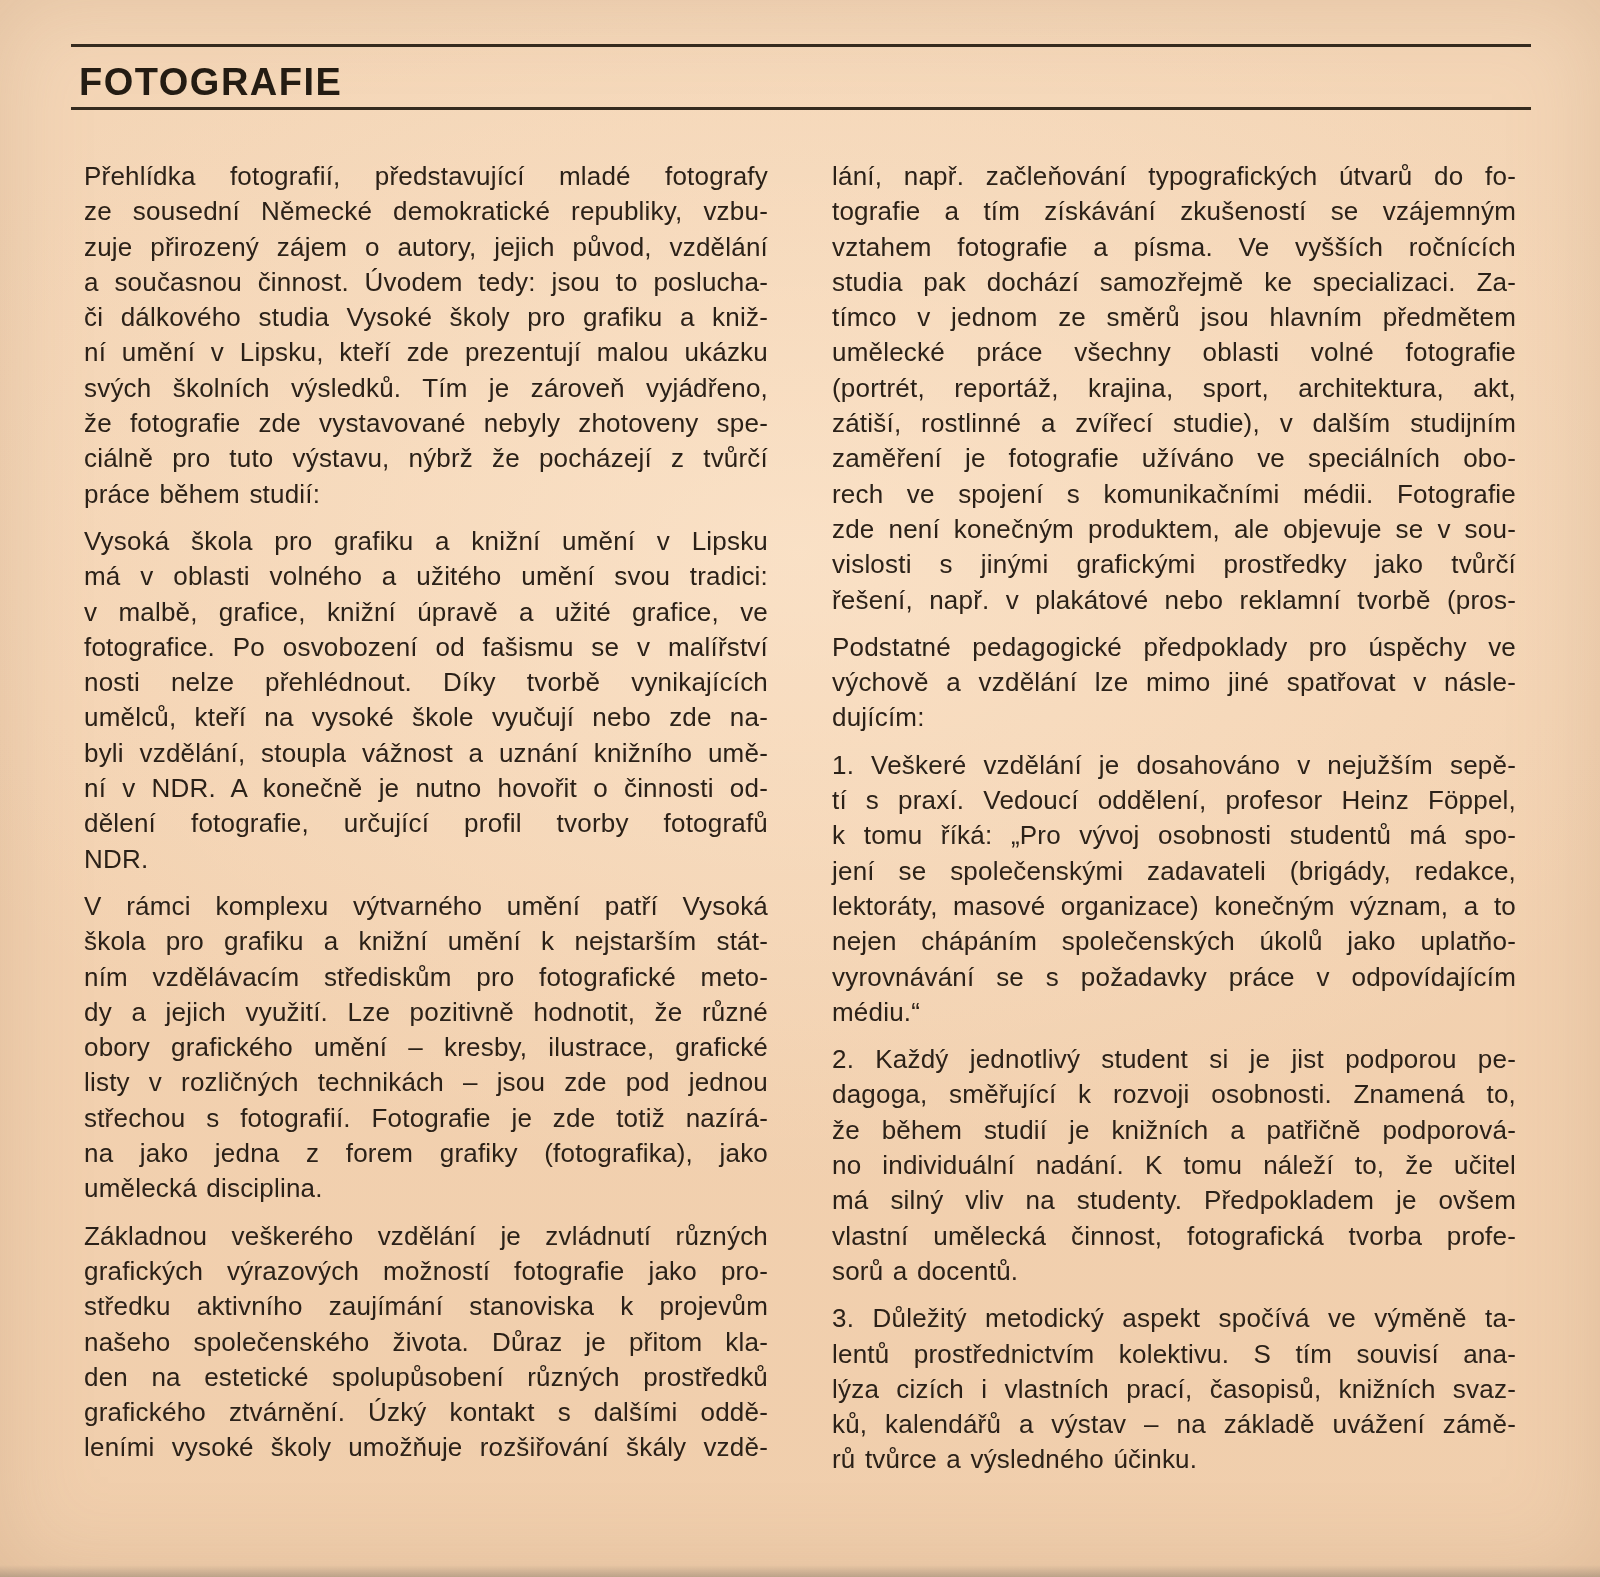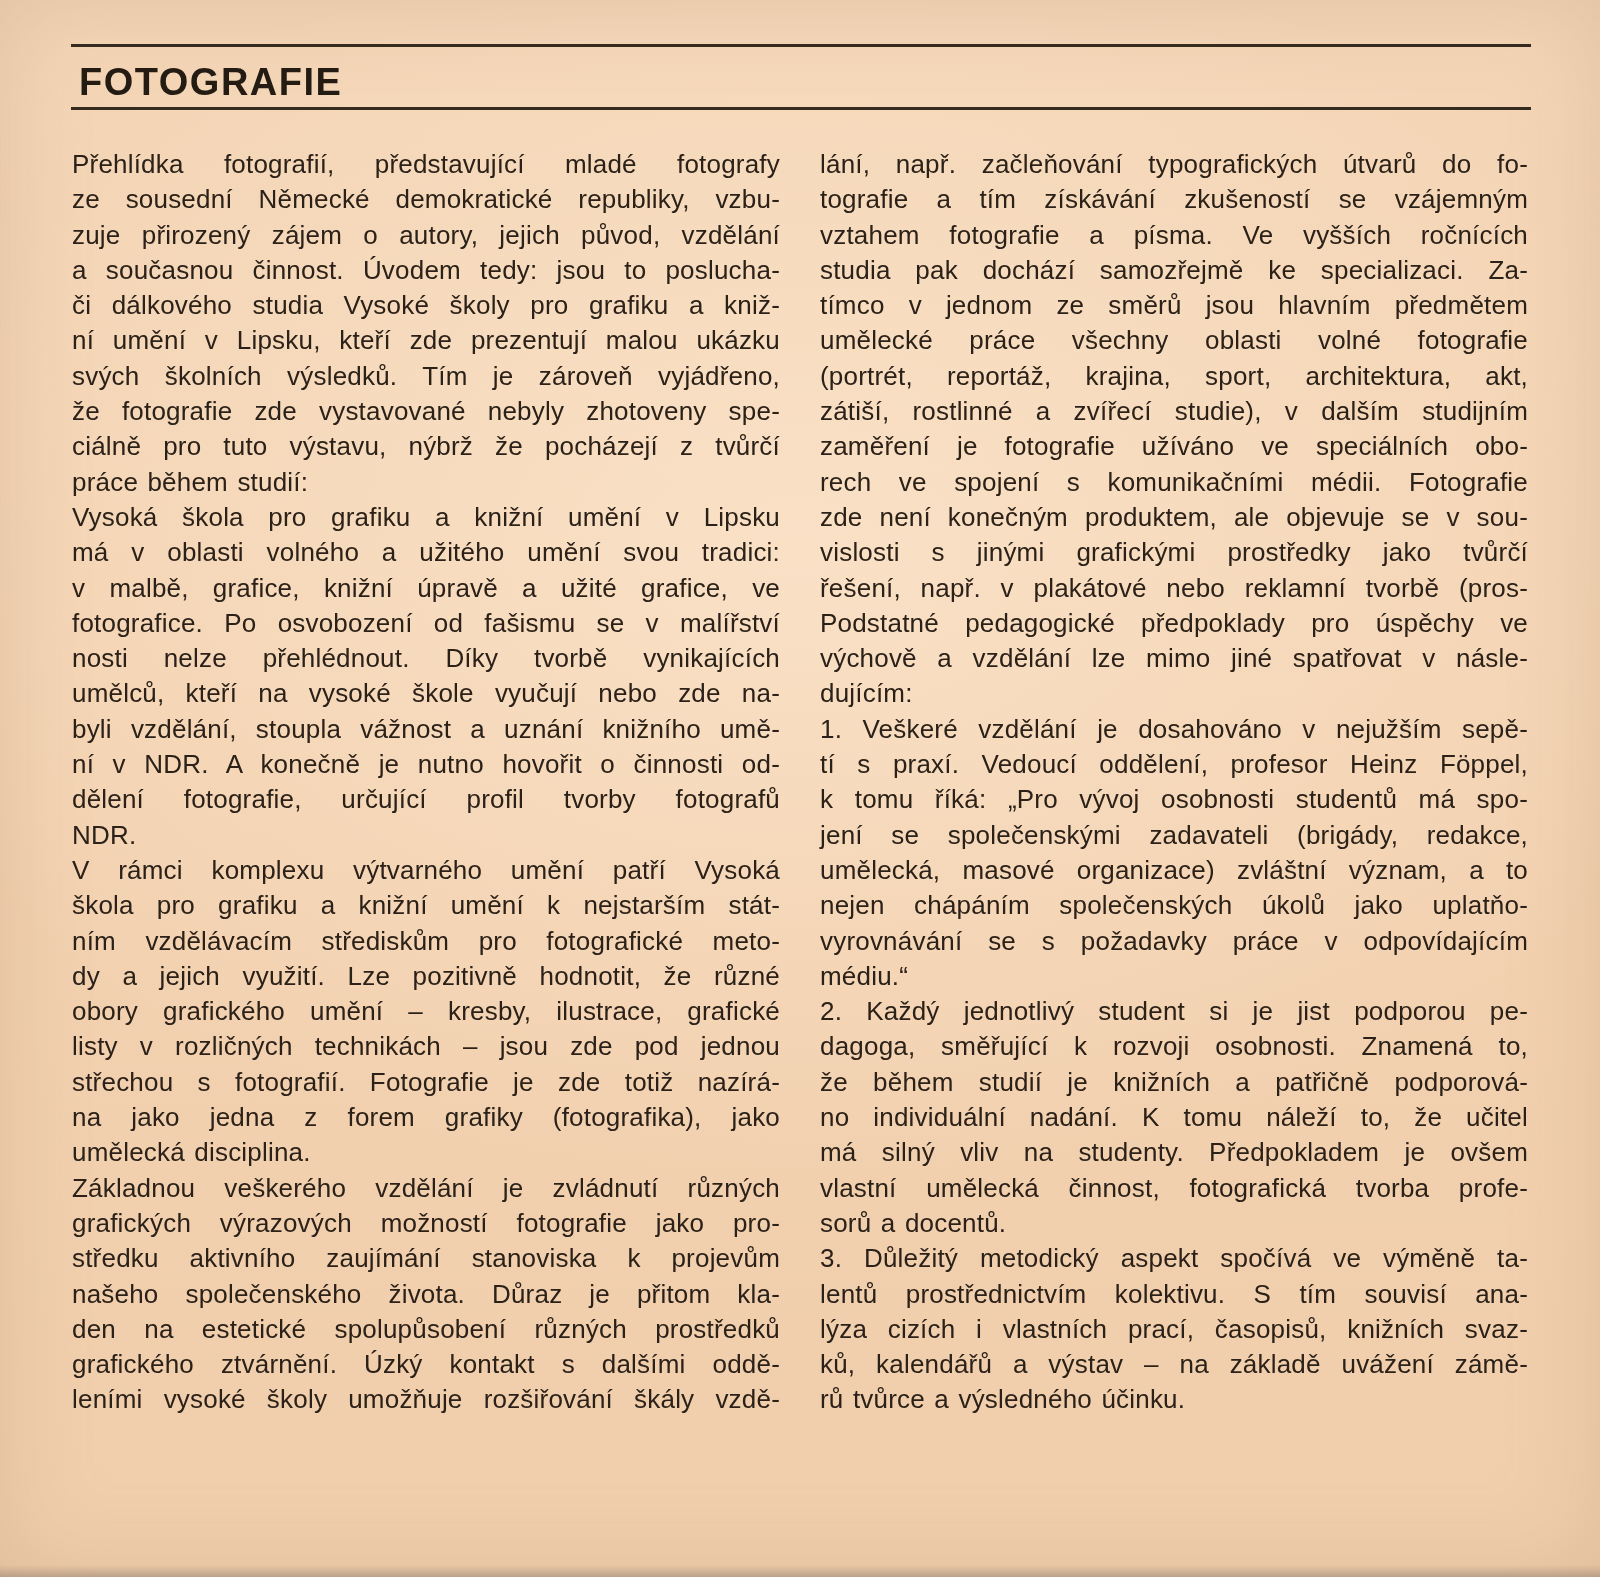--- a/index.html
+++ b/index.html
@@ -56,21 +56,21 @@
     top: 147px;
     left: 72px;
     right: 72px;
     display: flex;
     gap: 40px;
   }
   .col {
     flex: 1 1 0;
     min-width: 0;
   }
-  .para { margin: 0; }
+  .para { margin: 12px; }
   .line {
     font-size: 26px;
     line-height: 35.3px;
     letter-spacing: 0.2px;
     word-spacing: 2px;
     color: #2b2118;
     text-align: justify;
     text-align-last: justify;
     white-space: normal;
   }
@@ -155,21 +155,21 @@
         <div class="para">
           <div class="line">Podstatné pedagogické předpoklady pro úspěchy ve</div>
           <div class="line">výchově a vzdělání lze mimo jiné spatřovat v násle-</div>
           <div class="line line--end">dujícím:</div>
         </div>
         <div class="para">
           <div class="line">1. Veškeré vzdělání je dosahováno v nejužším sepě-</div>
           <div class="line">tí s praxí. Vedoucí oddělení, profesor Heinz Föppel,</div>
           <div class="line">k tomu říká: „Pro vývoj osobnosti studentů má spo-</div>
           <div class="line">jení se společenskými zadavateli (brigády, redakce,</div>
-          <div class="line">umělecká, masové organizace) zvláštní význam, a to</div>
+          <div class="line">lektoráty, masové organizace) konečným význam, a to</div>
           <div class="line">nejen chápáním společenských úkolů jako uplatňo-</div>
           <div class="line">vyrovnávání se s požadavky práce v odpovídajícím</div>
           <div class="line line--end">médiu.“</div>
         </div>
         <div class="para">
           <div class="line">2. Každý jednotlivý student si je jist podporou pe-</div>
           <div class="line">dagoga, směřující k rozvoji osobnosti. Znamená to,</div>
           <div class="line">že během studií je knižních a patřičně podporová-</div>
           <div class="line">no individuální nadání. K tomu náleží to, že učitel</div>
           <div class="line">má silný vliv na studenty. Předpokladem je ovšem</div>

